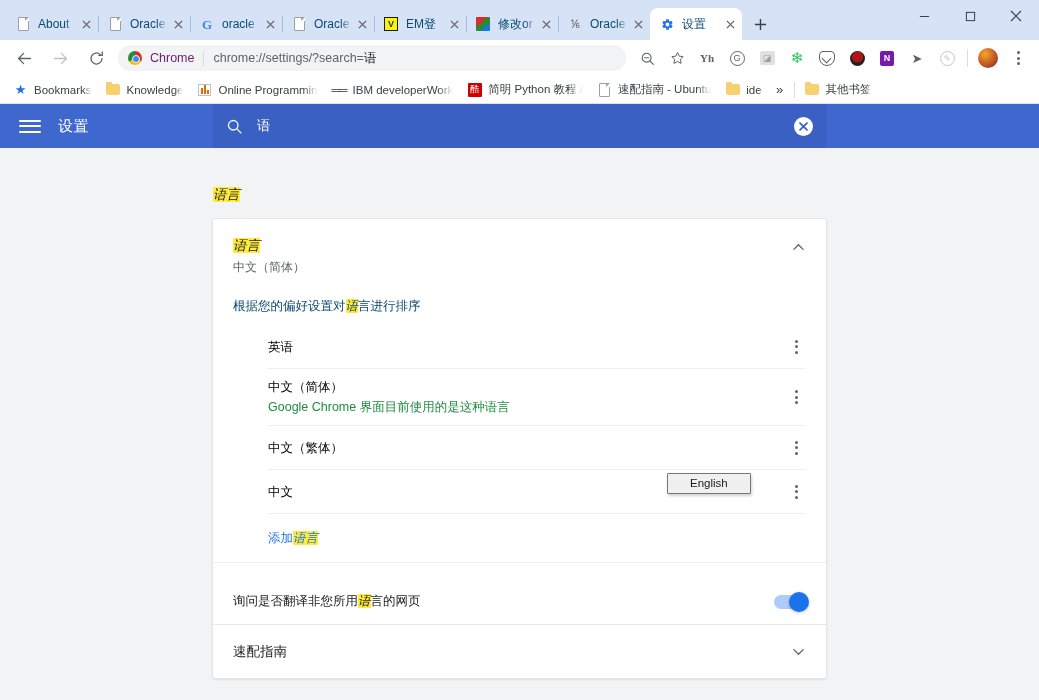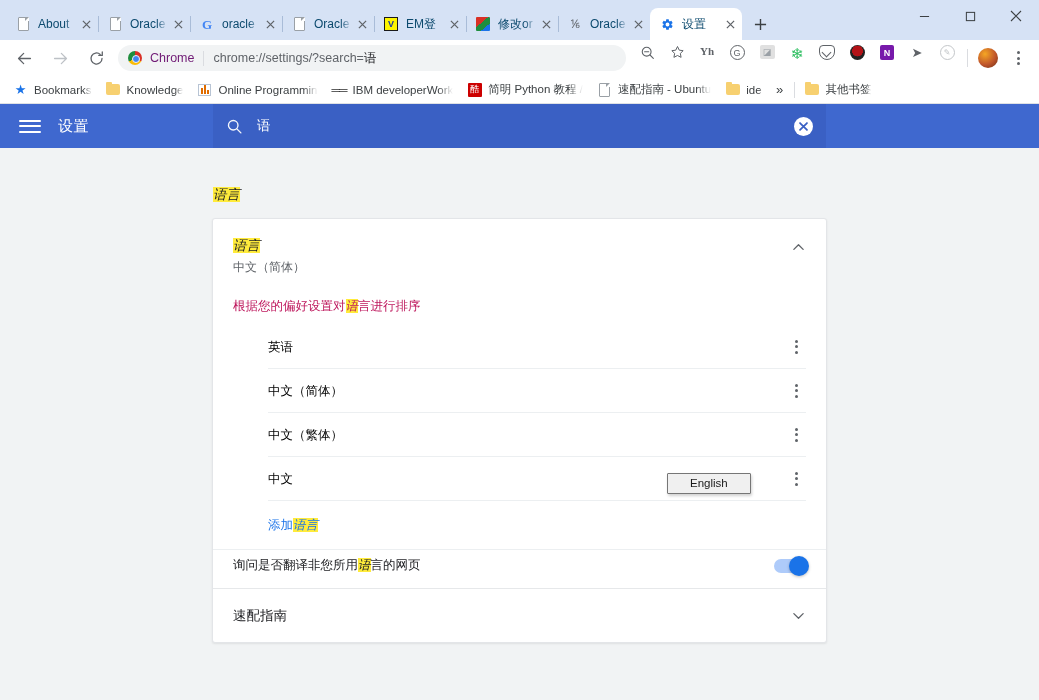--- a/index.html
+++ b/index.html
@@ -88,21 +88,21 @@
   #chrome-logo:after {
     content: ""; position: absolute; left: 4px; top: 4px; width: 6px; height: 6px;
     border-radius: 50%; background: #4285f4; border: 1px solid #f1f3f4;
   }
   #chrome-label { font-size: 12.5px; color: #701a75; }
   #omni-sep { width: 1px; height: 15px; background: #dadce0; margin: 0 9px; }
   #omni-url { font-size: 12.5px; color: #5f6368; white-space: nowrap; overflow: hidden; }
   #omni-url b { color: #202124; font-weight: normal; }
   .tb-icon {
     width: 26px; height: 26px; margin: 0 2px; flex: 0 0 auto;
-    display: flex; justify-content: center;
+    display: flex; align-items: center; justify-content: center;
     color: #5f6368; border-radius: 50%; font-size: 11px;
   }
   .ext-sep { width: 1px; height: 18px; background: #dadce0; margin: 0 5px; }
   .ext-yh { font-weight: bold; font-size: 11px; color: #5f6368; font-family: "Liberation Serif", serif; }
   .ext-gcircle { width:15px;height:15px;border:1.4px solid #5f6368;border-radius:50%;font-size:9px;display:flex;align-items:center;justify-content:center; }
   .ext-gray { width:15px;height:14px;background:#e0e0e0;border-radius:2px; display:flex;align-items:center;justify-content:center;font-size:9px;color:#9aa0a6;}
   .ext-evernote { color: #2dbe60; font-size: 15px; }
   .ext-pocket { width:16px;height:15px;border:1.6px solid #5f6368;border-radius:4px 4px 8px 8px; position:relative;}
   .ext-pocket:after{content:"";position:absolute;left:2.5px;top:3px;width:6px;height:6px;border-left:1.6px solid #5f6368;border-bottom:1.6px solid #5f6368;transform:rotate(-45deg);}
   .ext-opera { width:15px;height:15px;border-radius:50%;background:radial-gradient(circle at 50% 40%, #b31217 0 45%, #222 48% 100%); }
@@ -183,21 +183,21 @@
   }
   .card-head {
     display: flex; align-items: flex-start; padding: 18px 17px 16px 20px;
   }
   .card-head .ch-text { flex: 1 1 auto; }
   .ch-title { font-size: 13.5px; color: #202124; line-height: 18px; }
   .ch-sub { font-size: 12px; color: #5f6368; margin-top: 4px; line-height: 16px; }
   .chevron { width: 22px; height: 22px; display:flex; align-items:center; justify-content:center; color:#5f6368; flex:0 0 22px; margin-top:-1px;}
 
   .subtext {
-    font-size: 12.5px; color: #be185d; padding: 0 20px 0 20px;
+    font-size: 12.5px; color: #0c4a6e; padding: 0 20px 0 20px;
     margin-top: 6px; margin-bottom: 10px; line-height: 18px;
   }
 
   .lang-list { margin: 0 20px 0 55px; }
   .lang-row {
     display: flex; align-items: center; min-height: 44px;
     border-bottom: 1px solid #eceff1; position: relative;
   }
   .lang-row .lr-text { flex:1 1 auto; padding: 9px 0; }
   .lr-title { font-size: 12.5px; color: #000000; line-height: 18px; }
@@ -214,21 +214,21 @@
     background: #f0f0f0; border: 1px solid #767676; color: #1a1a1a;
     font-size: 11.5px; padding: 3px 22px 4px; border-radius: 1px;
     box-shadow: 1px 2px 3px rgba(0,0,0,.18); z-index: 50; white-space: nowrap;
   }
 
   #addlang {
     font-size: 12.5px; color: #1a73e8; padding: 16px 0 15px 0;
     margin: 0 20px 0 55px;
   }
   .toggle-row {
-    display:flex; align-items:center; padding: 7px 18px 14px 20px;
+    display:flex; align-items:center; padding: 30px 18px 14px 20px;
     border-top: 1px solid #eceff1;
     justify-content: flex-end;
   }
   .toggle-row .tr-label { flex:1 1 auto; font-size: 12.5px; color:#202124; }
   .switch {
     width: 34px; height: 14px; border-radius: 7px; background: #aecbfa;
     position: relative; flex: 0 0 34px;
   }
   .switch .knob {
     position: absolute; right: -1px; top: -3px; width: 20px; height: 20px;
@@ -564,20 +564,21 @@
             <div class="kebab">
                 <i></i>
                 <i></i>
                 <i></i>
               </div>
           </div>
 
           <div class="lang-row">
             <div class="lr-text">
               <div class="lr-title">中文（简体）</div>
+              <div class="lr-sub">Google Chrome 界面目前使用的是这种语言</div>
             </div>
             <div class="kebab">
                 <i></i>
                 <i></i>
                 <i></i>
               </div>
           </div>
 
           <div class="lang-row">
             <div class="lr-text">

